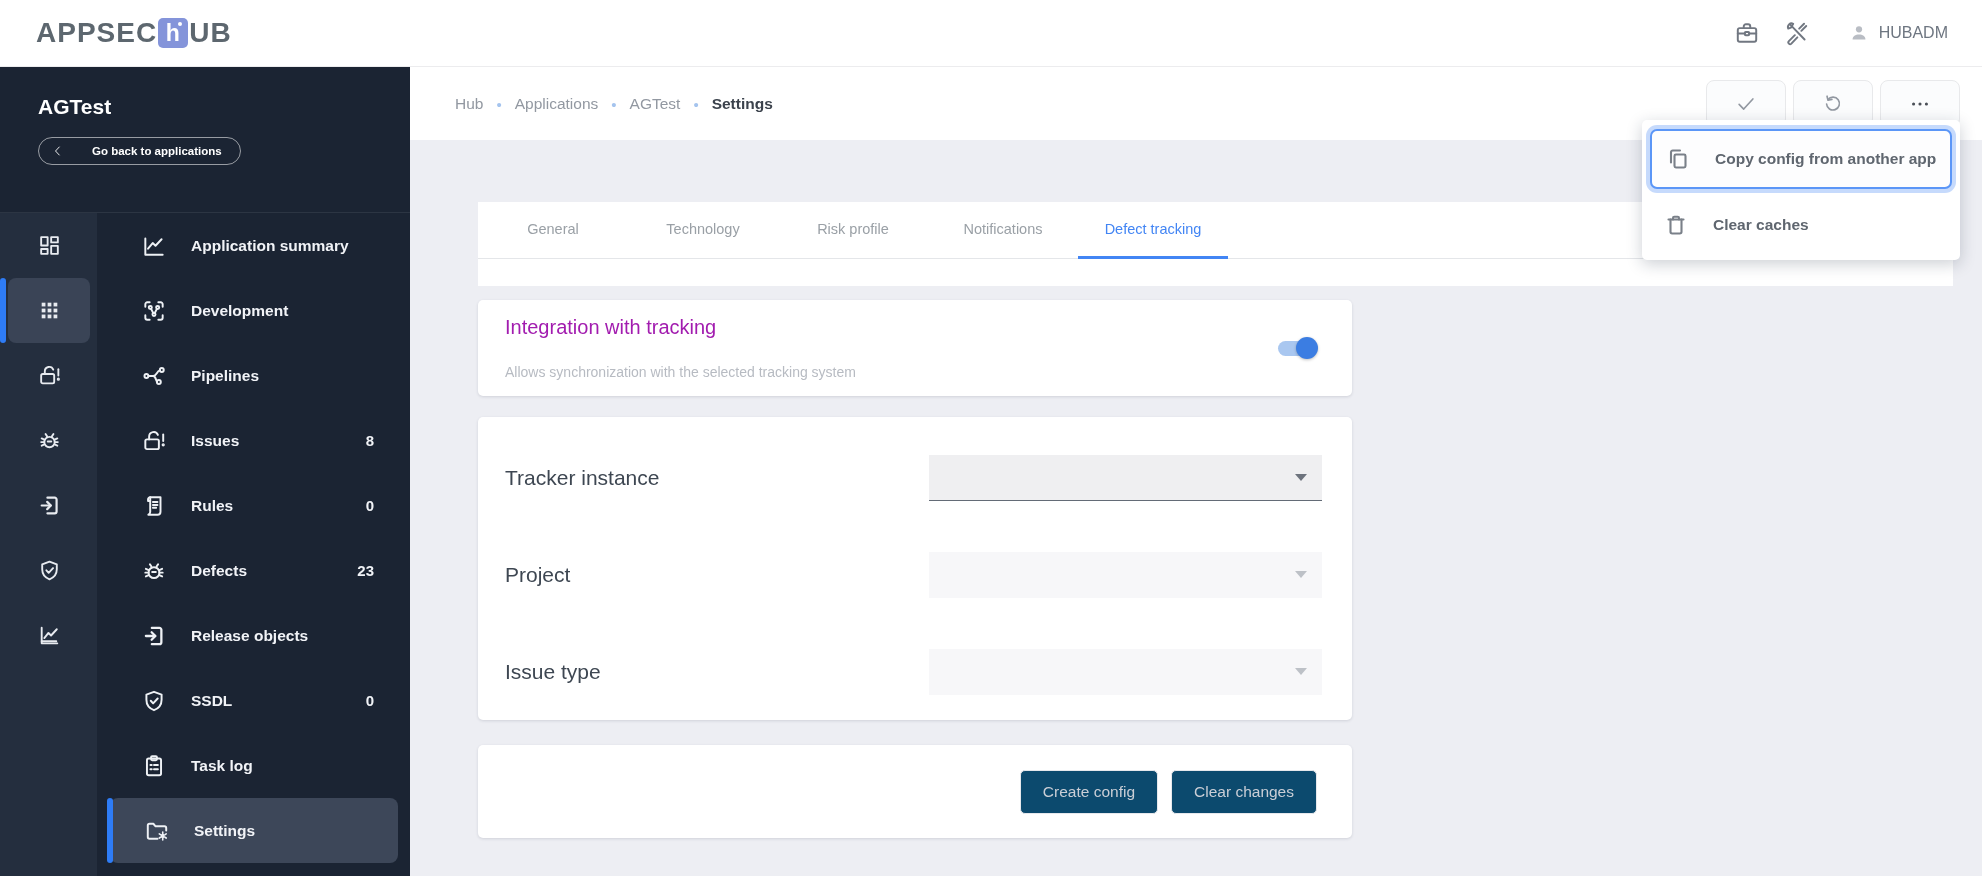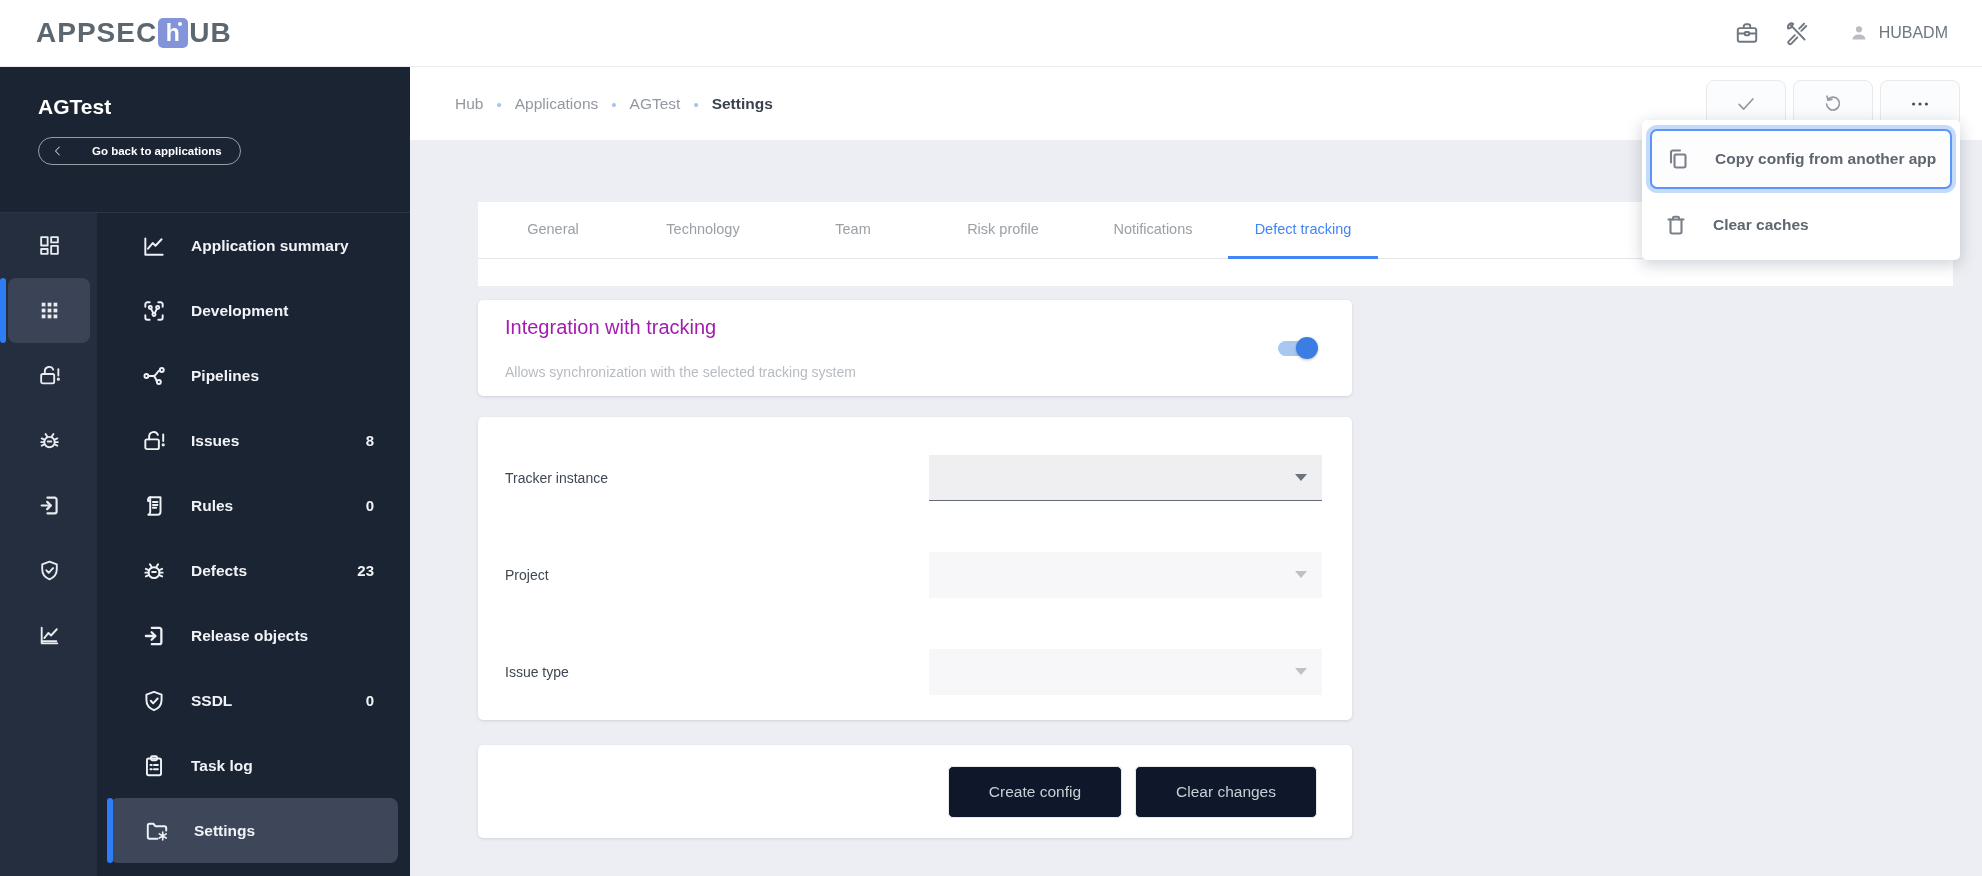--- a/index.html
+++ b/index.html
@@ -59,29 +59,29 @@
   .card { position:absolute; left:478px; width:874px; background:#fff; border-radius:5px; box-shadow:0 1px 3px rgba(35,45,65,.14); }
   .card-integration { top:300px; height:96px; display:flex; align-items:center; padding:0 36px 0 27px; }
   .ci-text { flex:1; }
   .ci-title { font-size:20px; color:#a21caf; margin-bottom:25px; }
   .ci-sub { font-size:14px; color:#b7bbc2; }
   .toggle { width:38px; height:15px; border-radius:8px; background:#a9c7f0; position:relative; cursor:pointer; flex:none; }
   .toggle .knob { position:absolute; right:-2px; top:-3.5px; width:22px; height:22px; border-radius:50%; background:#3b7de2; box-shadow:0 1px 3px rgba(0,0,0,.25); }
 
   .card-form { top:417px; height:303px; padding:12px 30px 0 27px; display:flex; flex-direction:column; justify-content:space-around; }
   .form-row { display:flex; align-items:center; height:90px; }
-  .form-label { flex:1; font-size:14px; color:#3e4752; }
+  .form-label { flex:1; font-size:21px; color:#3e4752; }
   .select { width:393px; height:46px; display:flex; align-items:center; justify-content:flex-end; padding-right:15px; cursor:pointer; }
   .select.filled { background:#efeff1; border-bottom:1px solid #636b76; }
   .select.empty { background:#f7f7f9; }
   .caret { width:0; height:0; border-left:6px solid transparent; border-right:6px solid transparent; border-top:7px solid #6d737d; }
   .select.empty .caret { border-top-color:#bdc1c7; }
 
   .card-actions { top:745px; height:93px; display:flex; align-items:center; justify-content:flex-end; gap:13px; padding-right:35px; }
-  .ghost-btn { height:52px; padding:0 40px; background:#0f172a; border:1px solid #e6e8ec; border-radius:5px; color:#caced6; font-size:15.5px; font-family:"Liberation Sans", sans-serif; cursor:default; }
+  .ghost-btn { height:44px; padding:0 22px; background:#0c4a6e; border:1px solid #e6e8ec; border-radius:5px; color:#caced6; font-size:15.5px; font-family:"Liberation Sans", sans-serif; cursor:default; }
 
   .ic { stroke:currentColor; fill:none; stroke-width:1.8; stroke-linecap:round; stroke-linejoin:round; }
   .ic-thick { stroke-width:2.1; }
 </style>
 </head>
 <body>
 
 <header class="appbar">
   <div class="logo">
     <span>APPSEC</span>
@@ -357,21 +357,20 @@
         <path d="M6.5 6.5v12.3A1.7 1.7 0 0 0 8.2 20.5h7.6a1.7 1.7 0 0 0 1.7-1.7V6.5"></path>
       </svg>
     <span>Clear caches</span>
   </div>
 </div>
 
 <div class="tabstrip">
   <div class="tabs">
     <div class="tab">General</div>
     <div class="tab">Technology</div>
-    <div class="tab">Team</div>
     <div class="tab">Risk profile</div>
     <div class="tab">Notifications</div>
     <div class="tab active">Defect tracking</div>
   </div>
 </div>
 
 <section class="card card-integration">
   <div class="ci-text">
     <div class="ci-title">Integration with tracking</div>
     <div class="ci-sub">Allows synchronization with the selected tracking system</div>

